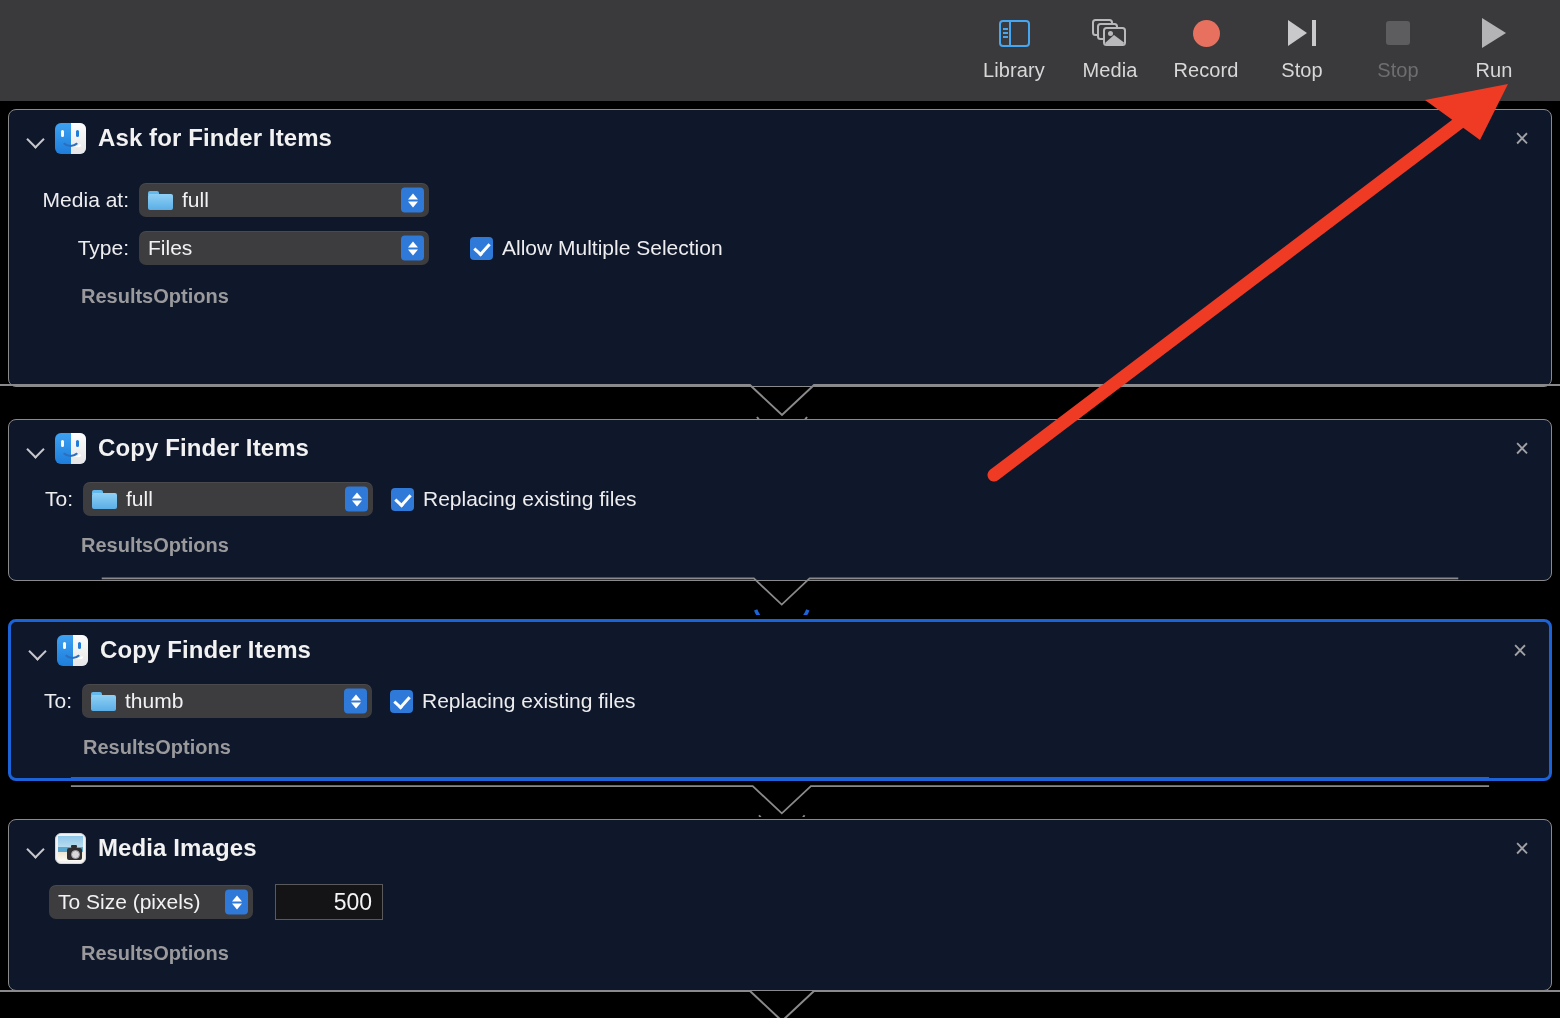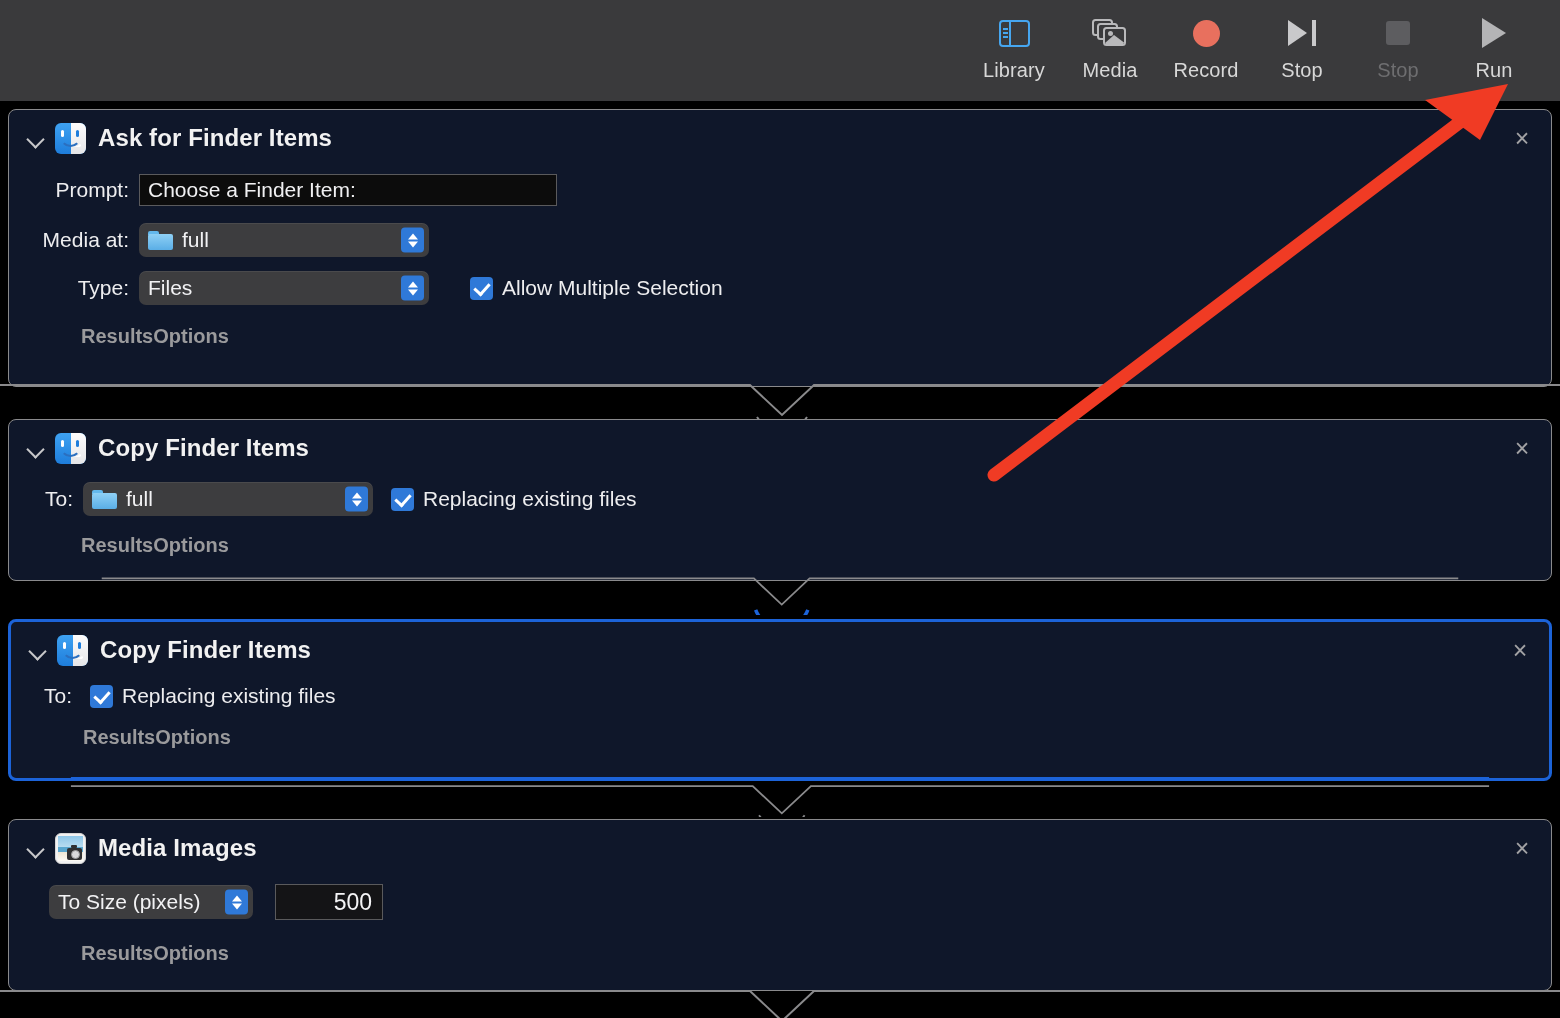--- a/index.html
+++ b/index.html
@@ -257,24 +257,20 @@
             <span class="rhalf"></span>
               <span class="eyeL"></span>
               <span class="eyeR"></span>
             <span class="smile"></span>
               <span class="smileW"></span>
           </div>
           <div class="act-title">Ask for Finder Items</div>
           <div class="close-x">×</div>
         </div>
 
-        <div class="row" style="margin-top:8px;">
-          <div class="row-label" style="width:104px;">Prompt:</div>
-          <div class="textfield" style="width:418px; margin-left:10px;">Choose a Finder Item:</div>
-        </div>
 
         <div class="row" style="margin-top:17px;">
           <div class="row-label" style="width:104px;">Media at:</div>
           <div class="popup" style="width:290px; margin-left:10px;">
             <span class="folder">
                 <i class="tab"></i>
                 <i class="body"></i>
               </span>
             <span class="ptext">full</span>
             <span class="stepper">
@@ -368,20 +364,31 @@
               <span class="eyeR"></span>
             <span class="smile"></span>
               <span class="smileW"></span>
           </div>
           <div class="act-title">Copy Finder Items</div>
           <div class="close-x">×</div>
         </div>
 
         <div class="row" style="margin-top:6px;">
           <div class="row-label" style="width:45px;">To:</div>
+          <div class="popup" style="width:290px; margin-left:10px;">
+            <span class="folder">
+                <i class="tab"></i>
+                <i class="body"></i>
+              </span>
+            <span class="ptext">thumb</span>
+            <span class="stepper">
+                <i class="up"></i>
+                <i class="dn"></i>
+              </span>
+          </div>
           <div class="checkbox-row" style="margin-left:18px;">
             <span class="checkbox"></span>
             <span class="cb-label">Replacing existing files</span>
           </div>
         </div>
 
         <div class="footer" style="margin-top:18px;">
           <span class="fbtn">Results</span>
           <span class="fbtn">Options</span>
         </div>

